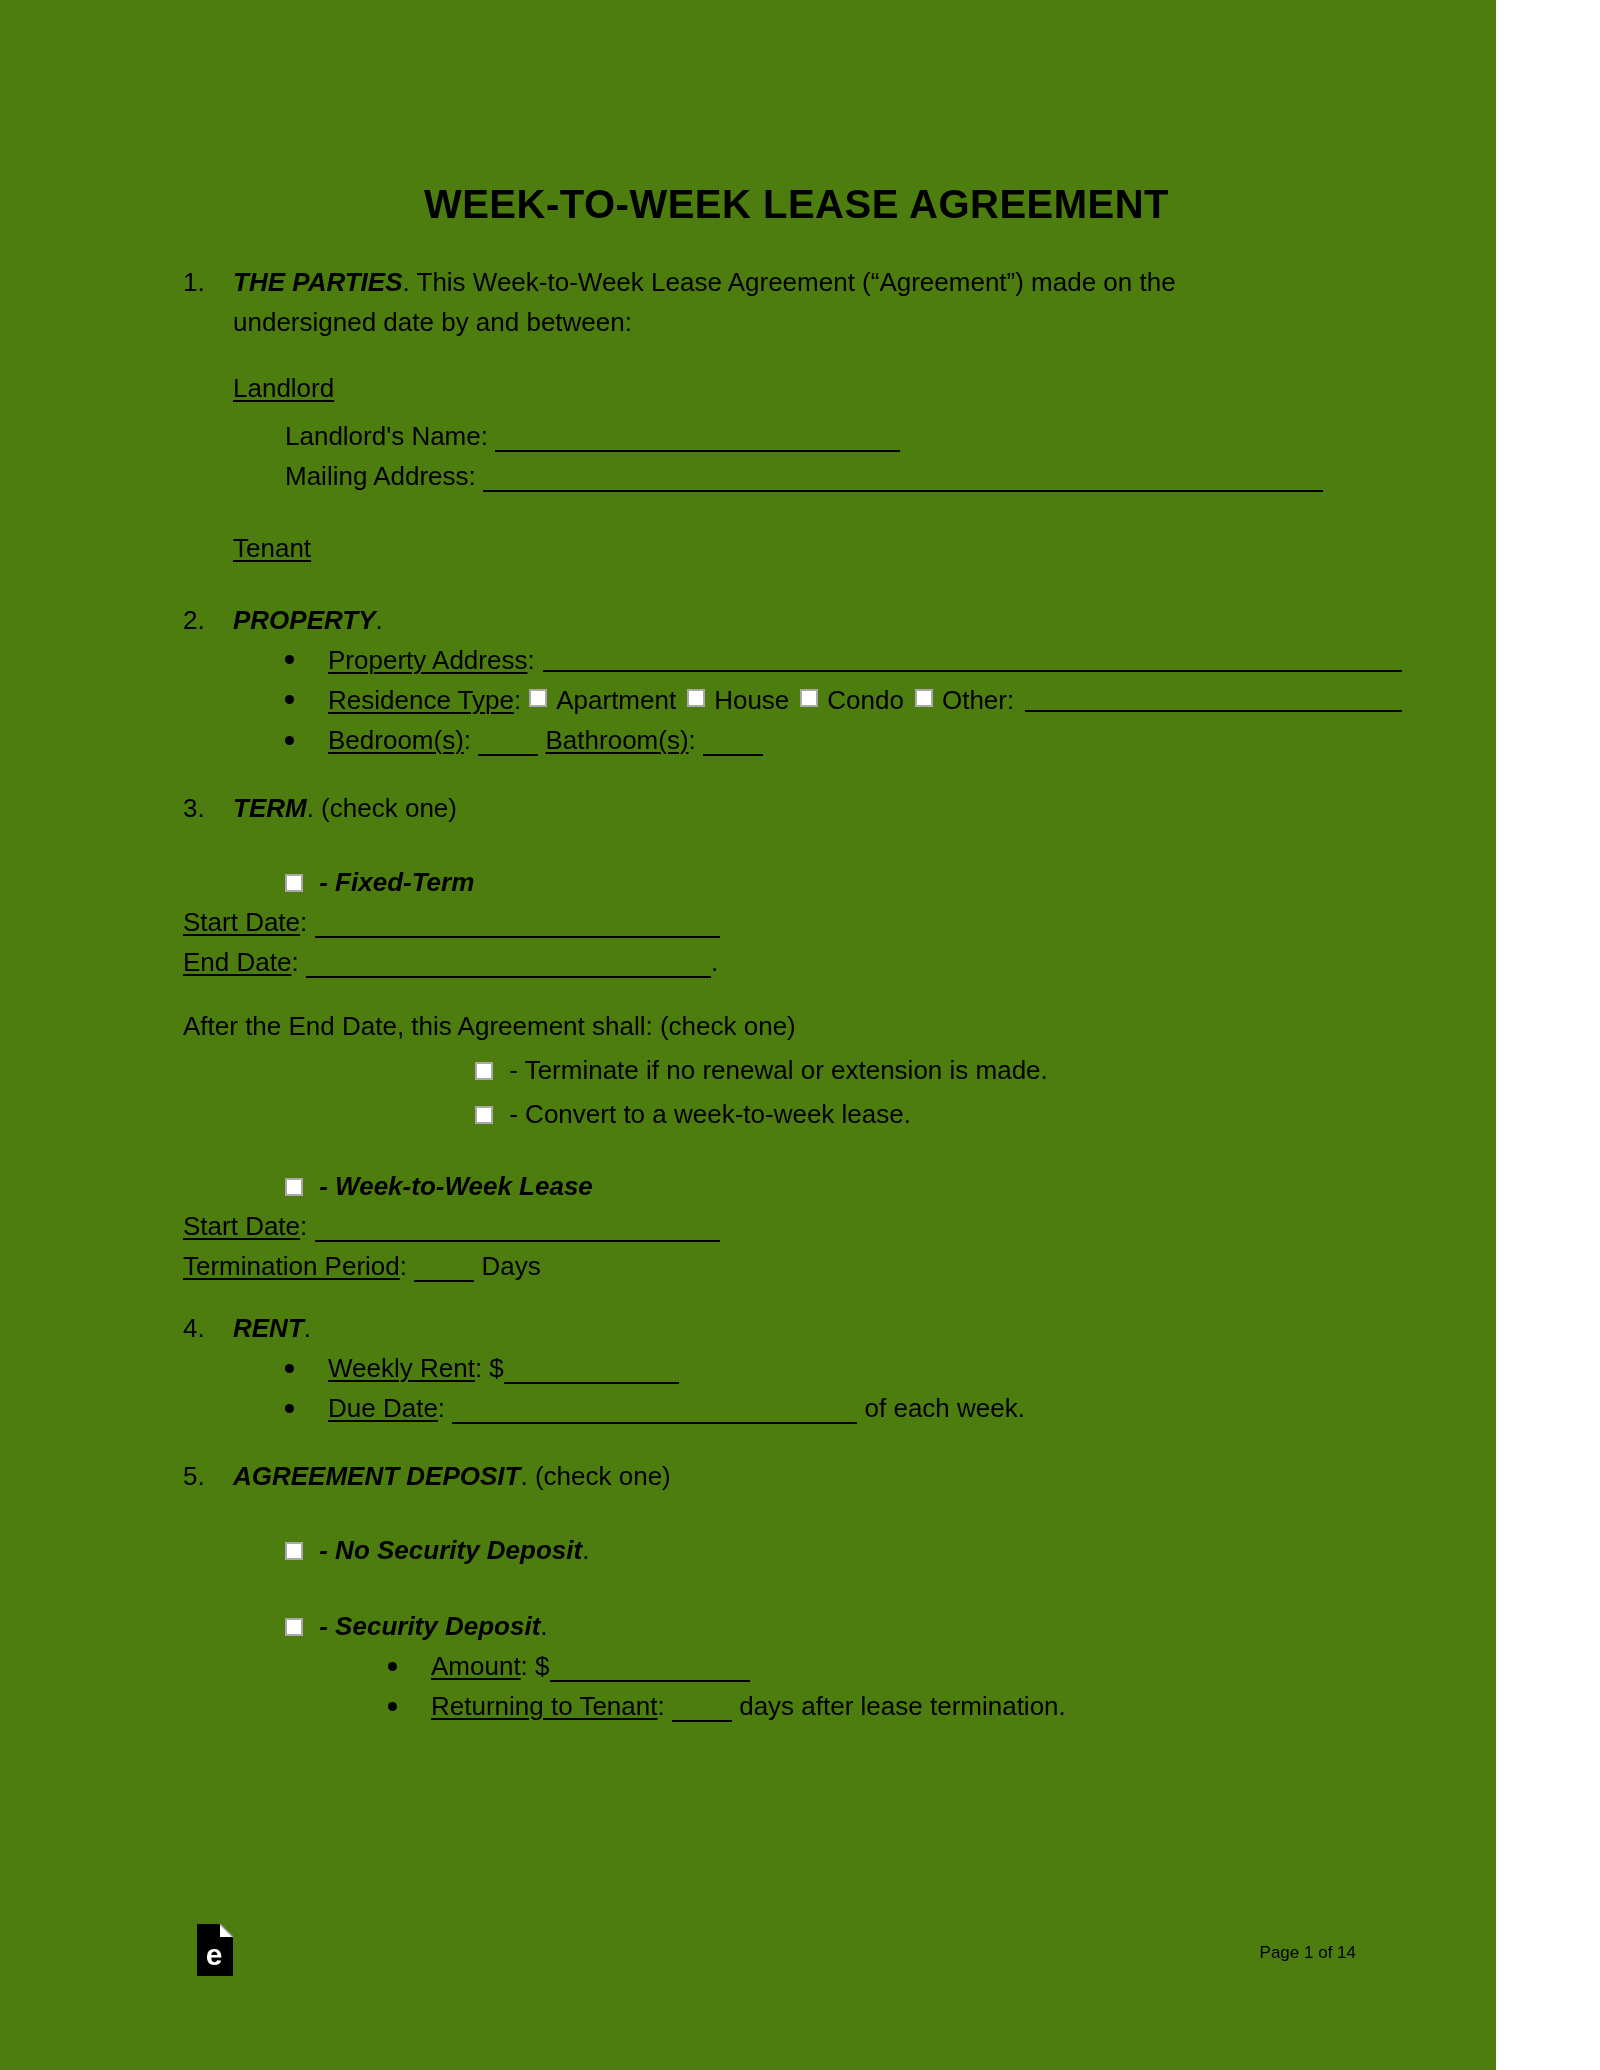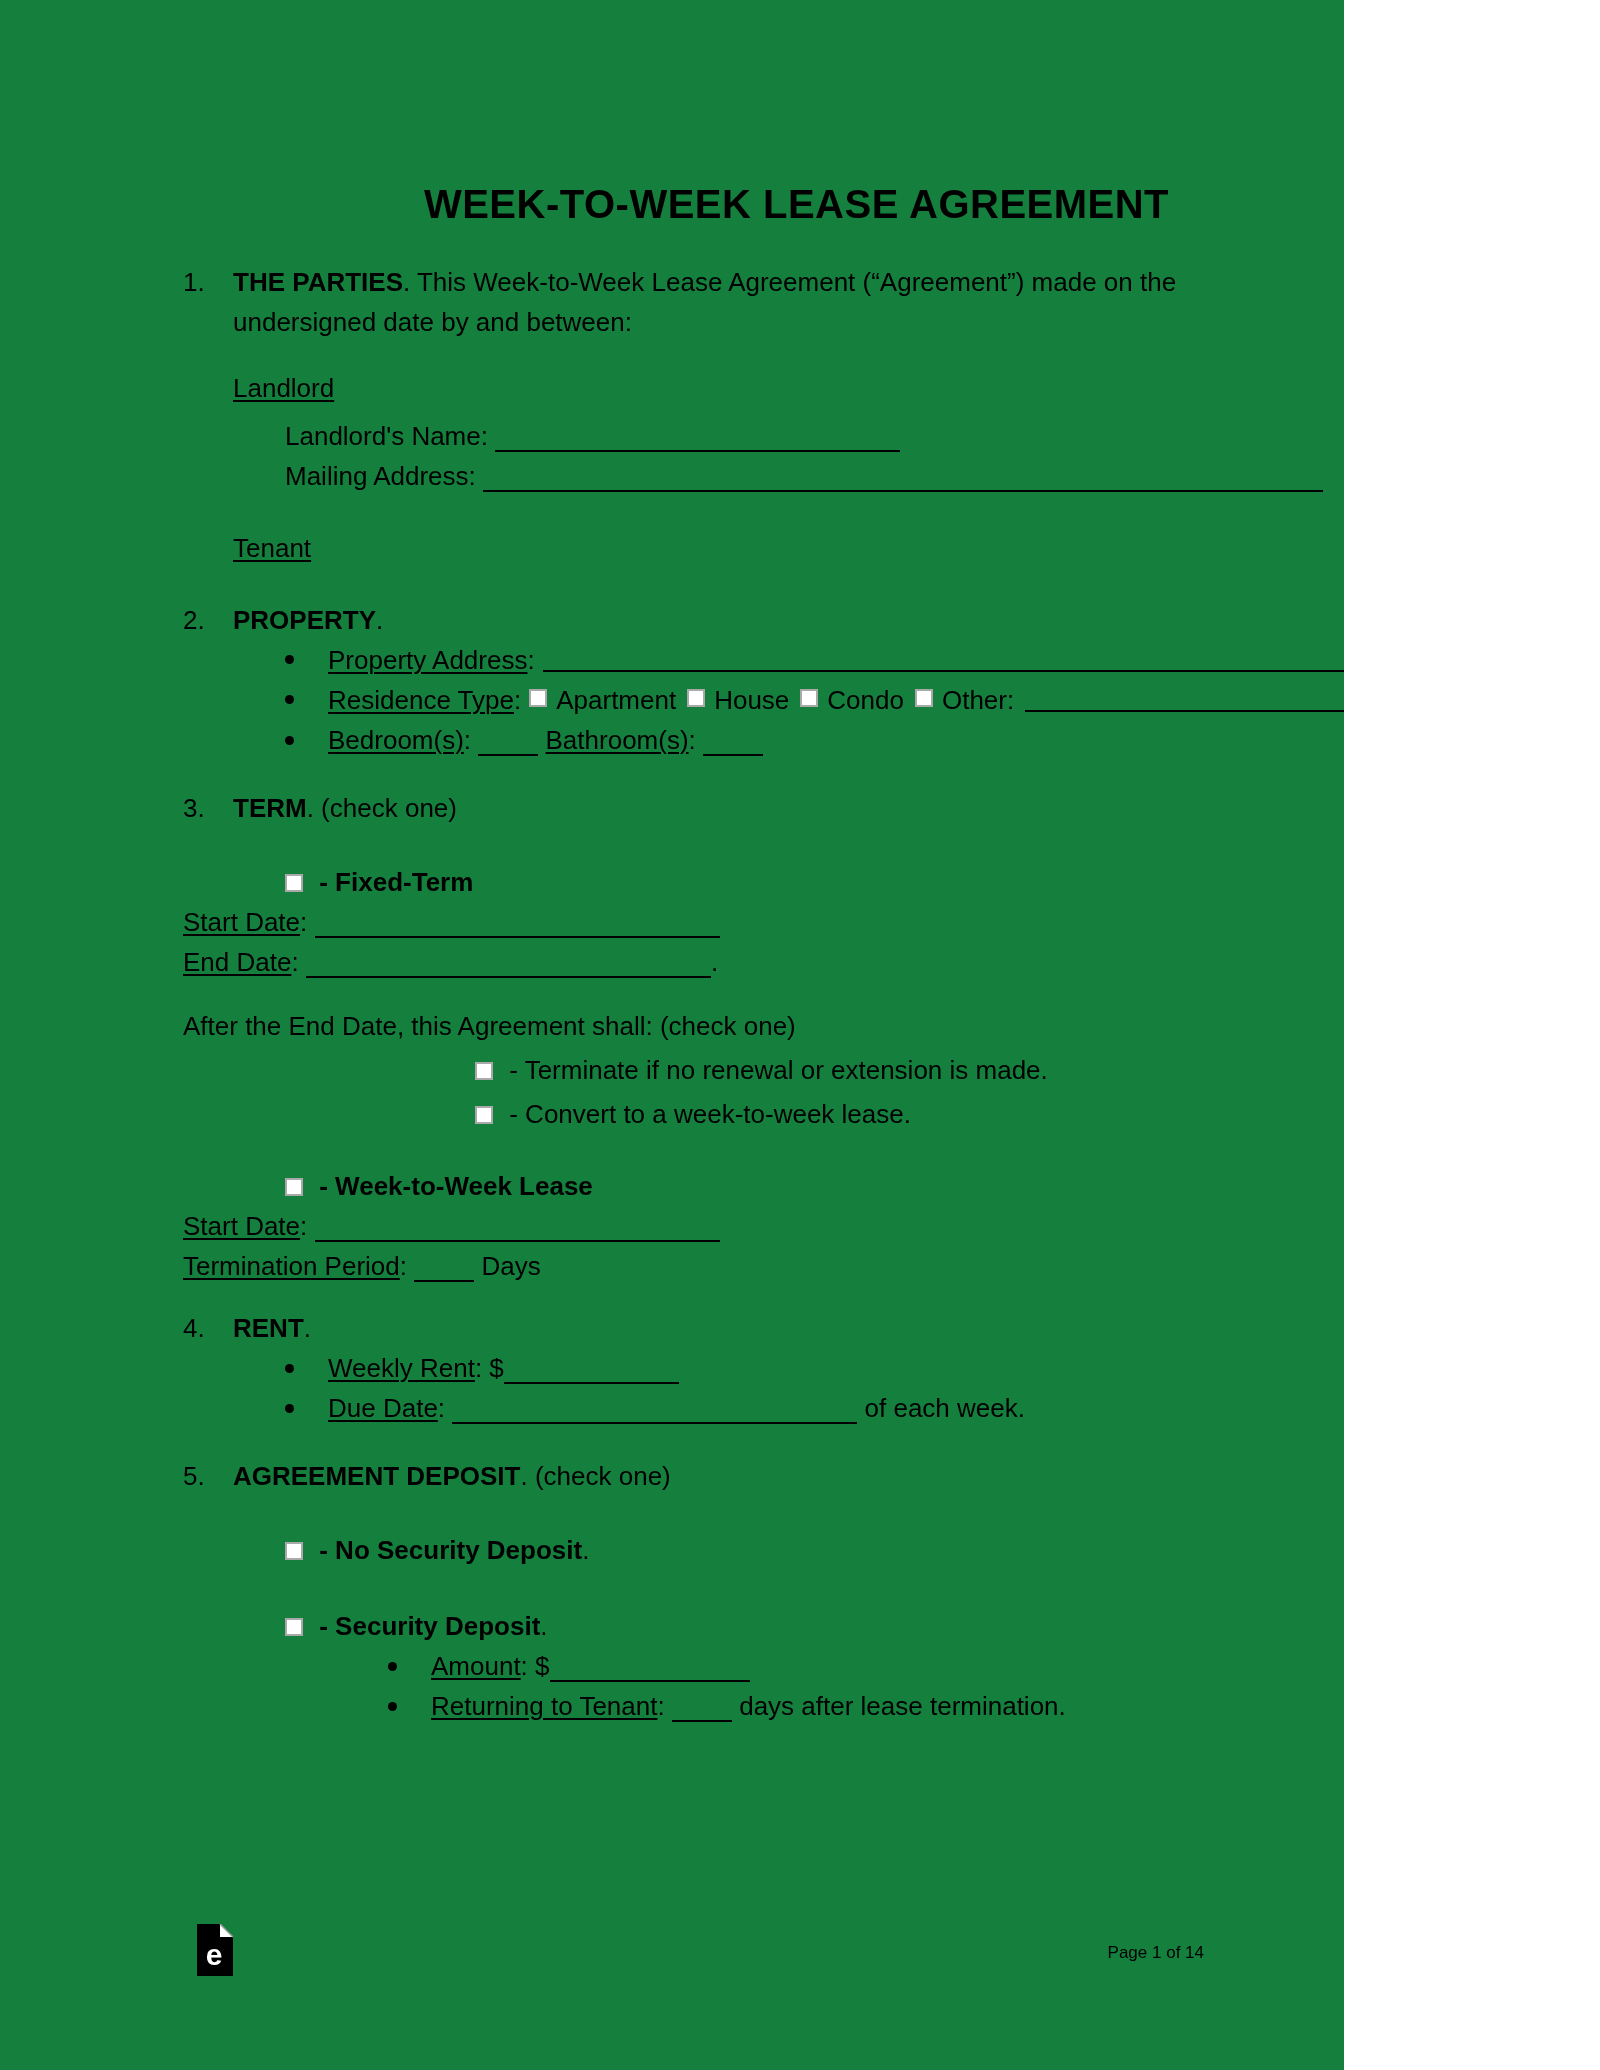--- a/index.html
+++ b/index.html
@@ -1,32 +1,32 @@
 <!DOCTYPE html>
 <html><head>
 <meta charset="utf-8">
 <style>
   * { margin:0; padding:0; box-sizing:border-box; }
   html,body { background:#ffffff; }
   .page {
-    position:relative; width:1344px; height:2070px; background:#15803d;
+    position:relative; width:1496px; height:2070px; background:#4d7c0f;
     overflow:hidden; color:#000;
     font-family:"Liberation Sans", sans-serif;
   }
   .doc {
     position:absolute; left:183px; top:0; width:1227px;
     font-size:26px; line-height:40px;
   }
   .title {
     padding-top:180px; font-size:40px; line-height:48px;
     font-weight:bold; text-align:center; letter-spacing:0.5px;
   }
   .numline { display:flex; }
   .num { width:50px; flex:none; }
-  b { font-weight:bold; }
+  b { font-weight:bold;font-style:italic; }
   .u { text-decoration:underline; text-decoration-thickness:2px; text-underline-offset:3px; }
   .lvl1 { margin-left:50px; }
   .lvl2 { margin-left:102px; }
   .lvl3 { }
   .lvl4 { margin-left:292px; }
   .lh44 { line-height:44px; }
   .bullets { margin-left:100px; }
   .bullets.deep { margin-left:203px; }
   .dot {
     display:inline-block; width:9px; height:9px; border-radius:50%;

